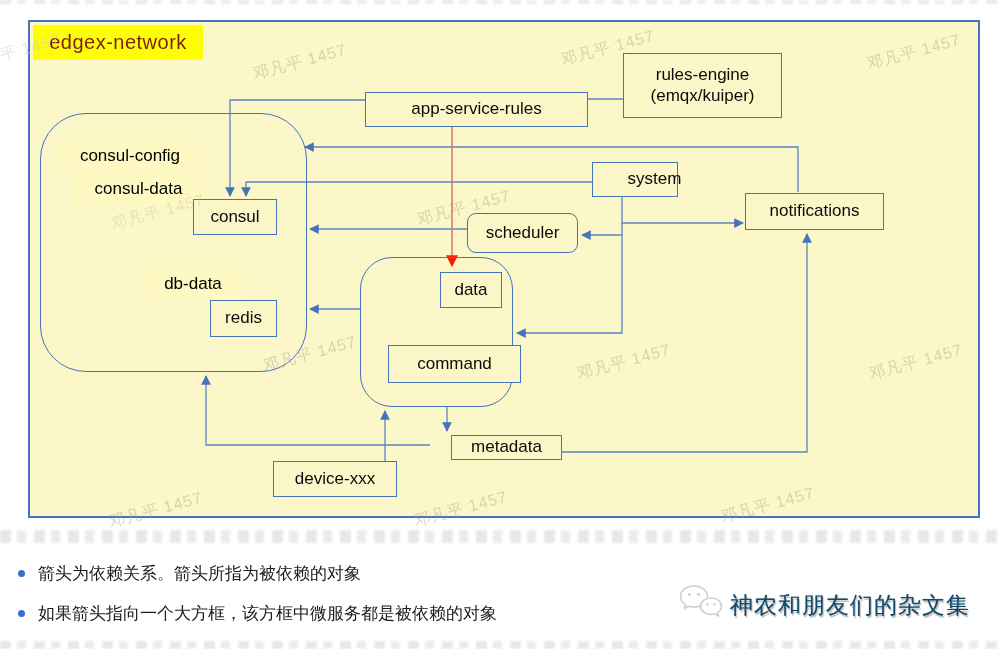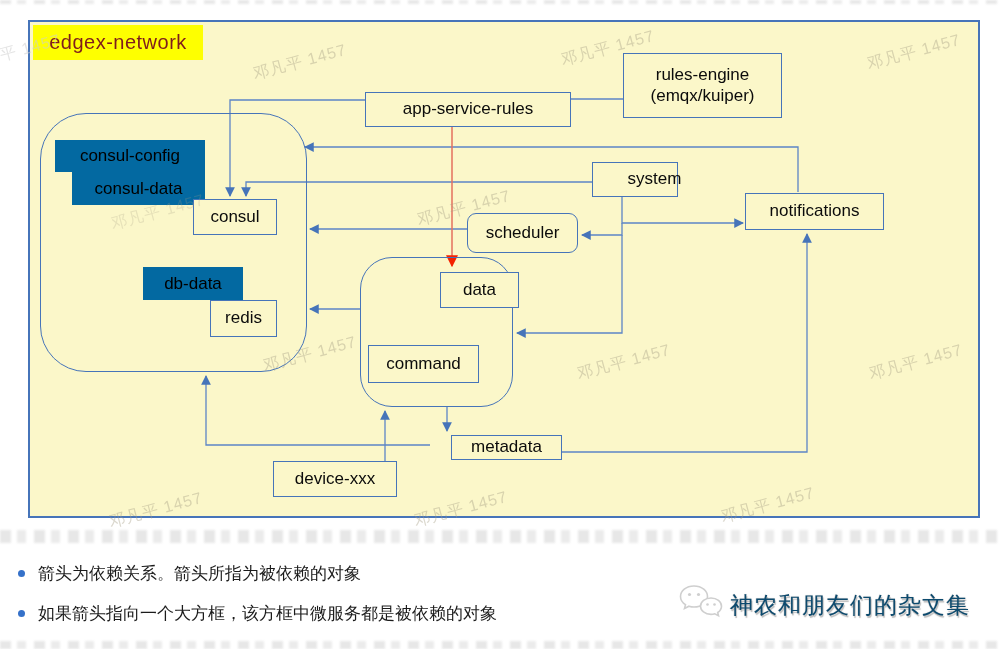--- a/index.html
+++ b/index.html
@@ -8,21 +8,21 @@
   .canvas{position:absolute;left:28px;top:20px;width:952px;height:498px;
           background:#fbf7c9;border:2px solid #4674b9;box-sizing:border-box;}
   .net-label{position:absolute;left:33px;top:25px;width:170px;height:35px;background:#feff00;
              color:#7f1d1d;font-size:20px;line-height:35px;text-align:center;letter-spacing:.5px;}
   .group{position:absolute;border:1.6px solid #4674b9;box-sizing:border-box;background:transparent;}
   .g-consul{left:40px;top:113px;width:267px;height:259px;border-radius:46px;}
   .g-core{left:360px;top:257px;width:153px;height:150px;border-radius:32px;}
   .node{position:absolute;border:1.5px solid #4674b9;background:#fbf7c9;box-sizing:border-box;
         color:#0b0b0b;font-size:17px;display:flex;align-items:center;justify-content:center;
         text-align:center;line-height:1.2;}
-  .gray{position:absolute;background:#0369a1;color:#000;font-size:17px;display:flex;
+  .gray{position:absolute;background:#fef9c3;color:#000;font-size:17px;display:flex;
         align-items:center;justify-content:center;box-sizing:border-box;}
   svg.wires{position:absolute;left:0;top:0;width:999px;height:649px;pointer-events:none;}
   .wm{position:absolute;font-size:16px;color:rgba(164,158,132,0.40);white-space:nowrap;
       transform:rotate(-15deg);letter-spacing:1px;pointer-events:none;}
   .wm.outside{color:rgba(205,205,205,0.55);}
   .wm-strip{position:absolute;left:0;width:999px;height:10px;opacity:.33;filter:blur(1.2px);
       background:repeating-linear-gradient(90deg,#b9b9b9 0 11px,transparent 11px 17px,#c4c4c4 17px 26px,transparent 26px 34px);}
   .legend{position:absolute;left:0;top:552px;width:700px;}
   .bullet{position:absolute;left:38px;color:#1b1b1b;font-size:17px;white-space:nowrap;}
   .dot{position:absolute;left:18px;width:7px;height:7px;border-radius:50%;background:#3571c9;}
@@ -70,32 +70,32 @@
     </g>
   </svg>
 
   <div class="group g-consul"></div>
   <div class="group g-core"></div>
 
   <div class="gray" style="left:55px;top:140px;width:150px;height:32px;">consul-config</div>
   <div class="gray" style="left:72px;top:172px;width:133px;height:33px;">consul-data</div>
   <div class="gray" style="left:143px;top:267px;width:100px;height:33px;">db-data</div>
 
-  <div class="node" style="left:365px;top:92px;width:206px;height:35px;">app-service-rules</div>
+  <div class="node" style="left:365px;top:92px;width:223px;height:35px;">app-service-rules</div>
   <div class="node" style="left:623px;top:53px;width:159px;height:65px;flex-direction:column;">
     <span>rules-engine</span>
     <span>(emqx/kuiper)</span>
   </div>
   <div class="node" style="left:592px;top:162px;width:86px;height:35px;padding-left:39px;">system</div>
   <div class="node" style="left:745px;top:193px;width:139px;height:37px;">notifications</div>
   <div class="node" style="left:467px;top:213px;width:111px;height:40px;border-radius:9px;">scheduler</div>
   <div class="node" style="left:193px;top:199px;width:84px;height:36px;">consul</div>
   <div class="node" style="left:210px;top:300px;width:67px;height:37px;">redis</div>
-  <div class="node" style="left:440px;top:272px;width:79px;height:36px;">data</div>
-  <div class="node" style="left:368px;top:345px;width:111px;height:38px;">command</div>
+  <div class="node" style="left:440px;top:272px;width:62px;height:36px;">data</div>
+  <div class="node" style="left:388px;top:345px;width:133px;height:38px;">command</div>
   <div class="node" style="left:451px;top:435px;width:111px;height:25px;">metadata</div>
   <div class="node" style="left:273px;top:461px;width:124px;height:36px;">device-xxx</div>
 
   <span class="wm outside" style="left:-34px;top:42px;">邓凡平 1457</span>
   <span class="wm" style="left:252px;top:52px;">邓凡平 1457</span>
   <span class="wm" style="left:560px;top:38px;">邓凡平 1457</span>
   <span class="wm" style="left:866px;top:42px;">邓凡平 1457</span>
   <span class="wm" style="left:110px;top:202px;opacity:.6;">邓凡平 1457</span>
   <span class="wm" style="left:416px;top:198px;">邓凡平 1457</span>
   <span class="wm" style="left:576px;top:352px;">邓凡平 1457</span>

